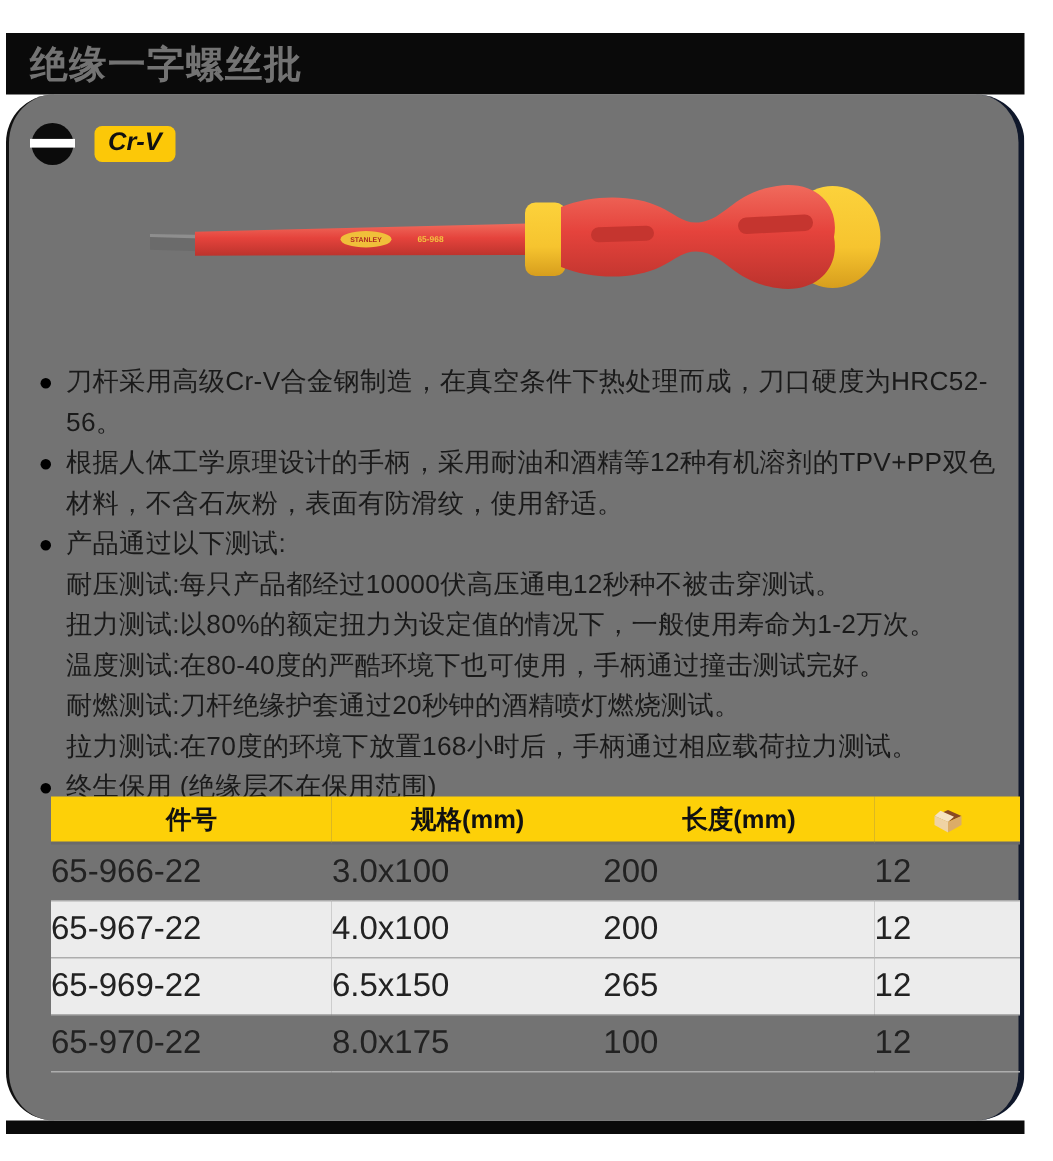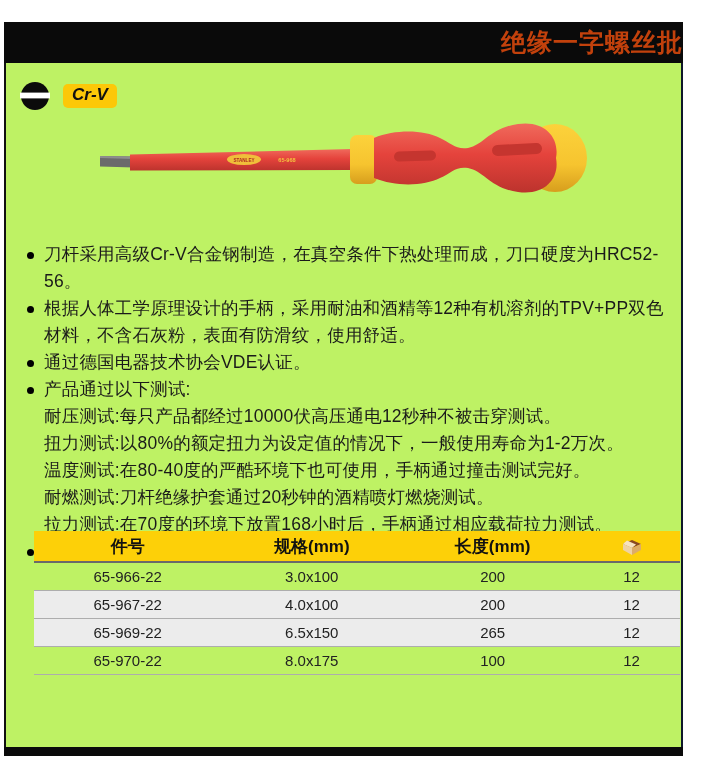--- a/index.html
+++ b/index.html
@@ -4,44 +4,44 @@
 <style>
   :root{
     --accent-yellow:#FDD008; --badge-yellow:#FCC808; --tool-red:#E5423B;
     --tool-red-dark:#C4342E; --collar-yellow:#F6C42F; --alt-row:#ECECEC;
     --bar-black:#0A0A0A; --row-line:#ADADAD;
   }
   *{margin:0;padding:0;box-sizing:border-box;}
   html,body{width:702px;height:774px;background:#fff;
     font-family:"Liberation Sans","DejaVu Sans",sans-serif;color:#1a1a1a;}
   .sheet{position:absolute;left:4px;top:22px;width:679px;}
-  .title-bar{height:41px;background:var(--bar-black);color:#c2410c;
-    display:flex;align-items:center;padding-left:16px;justify-content:flex-end;}
+  .title-bar{height:41px;background:var(--bar-black);color:#737373;
+    display:flex;align-items:center;padding-left:16px;}
   .title-bar h1{font-size:25px;font-weight:bold;letter-spacing:1px;}
-  .content{position:relative;height:684px;background:#bef264;
-    border-left:2px solid #111;border-right:2px solid #0f172a;}
+  .content{position:relative;height:684px;background:#737373;
+    border-left:2px solid #111;border-right:4px solid #0f172a;border-radius:32px;}
   .footer-bar{height:9px;background:var(--bar-black);}
 
   .brand-row{position:absolute;top:18px;left:14px;display:flex;align-items:center;gap:13px;}
   .slot-icon{width:30px;height:30px;display:block;}
   .crv-badge{background:var(--badge-yellow);color:#111;font-weight:bold;font-style:italic;
     font-size:17px;padding:2px 9px 3px 9px;border-radius:5px;line-height:1.1;}
 
   .product-image{position:absolute;left:88px;top:44px;width:500px;height:100px;}
 
   .features{position:absolute;top:166px;left:12px;width:655px;margin-top:12px;}
   .feature{position:relative;padding-left:26px;font-size:17.5px;line-height:27px;
     letter-spacing:.2px;}
   .feature.bulleted::before{content:"";position:absolute;left:9px;top:10.5px;width:7px;height:7px;
     border-radius:50%;background:#000;}
 
   .spec-table{position:absolute;top:468px;left:28px;width:646px;border-collapse:collapse;}
   .spec-table th{background:var(--accent-yellow);height:31px;font-size:17px;font-weight:bold;
     color:#111;border-bottom:2px solid #6a6a6a;text-align:center;}
-  .spec-table td{height:28px;font-size:15px;text-align:center;color:#222;
+  .spec-table td{height:38px;font-size:22px;color:#222;
     border-bottom:1px solid var(--row-line);}
   .spec-table tr.alt td{background:var(--alt-row);}
   .carton-icon{width:24px;height:20px;vertical-align:middle;}
 </style>
 </head>
 <body>
 
 <div class="sheet">
 
   <div class="title-bar">
@@ -96,21 +96,20 @@
         C362,59 357,66 346,71
         C330,79 302,80 280,71 Z"></path>
 
       <rect x="300" y="44" width="42" height="10" rx="5" fill="#C5352F" transform="rotate(-2 321 49)"></rect>
       <rect x="398" y="37" width="50" height="11" rx="5.5" fill="#C5352F" transform="rotate(-3 423 42)"></rect>
     </svg>
 
     <div class="features">
         <div class="feature bulleted">刀杆采用高级Cr-V合金钢制造，在真空条件下热处理而成，刀口硬度为HRC52-56。</div>
         <div class="feature bulleted">根据人体工学原理设计的手柄，采用耐油和酒精等12种有机溶剂的TPV+PP双色材料，不含石灰粉，表面有防滑纹，使用舒适。</div>
-        <div class="feature bulleted">通过德国电器技术协会VDE认证。</div>
         <div class="feature bulleted">产品通过以下测试:</div>
         <div class="feature plain">耐压测试:每只产品都经过10000伏高压通电12秒种不被击穿测试。</div>
         <div class="feature plain">扭力测试:以80%的额定扭力为设定值的情况下，一般使用寿命为1-2万次。</div>
         <div class="feature plain">温度测试:在80-40度的严酷环境下也可使用，手柄通过撞击测试完好。</div>
         <div class="feature plain">耐燃测试:刀杆绝缘护套通过20秒钟的酒精喷灯燃烧测试。</div>
         <div class="feature plain">拉力测试:在70度的环境下放置168小时后，手柄通过相应载荷拉力测试。</div>
         <div class="feature bulleted">终生保用 (绝缘层不在保用范围)</div>
       </div>
 
     <table class="spec-table">

